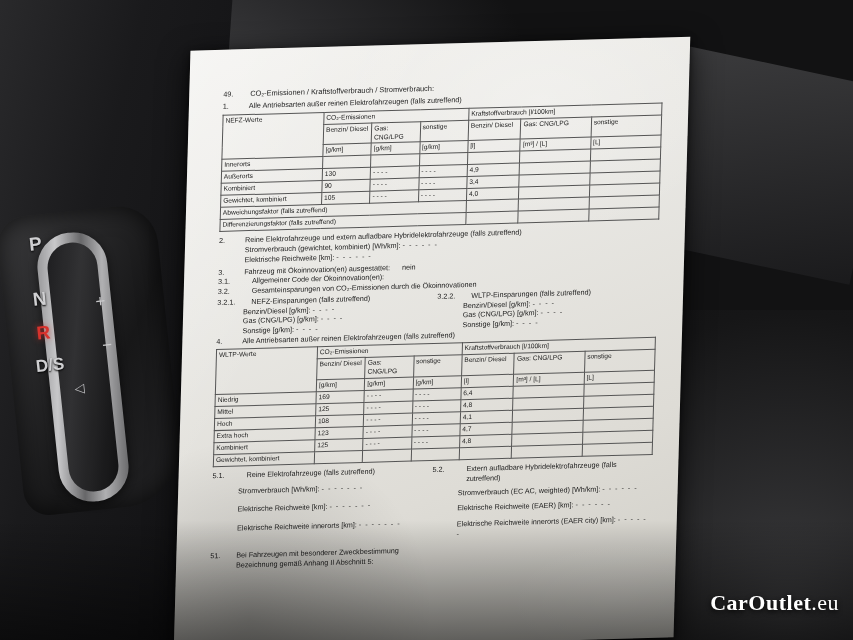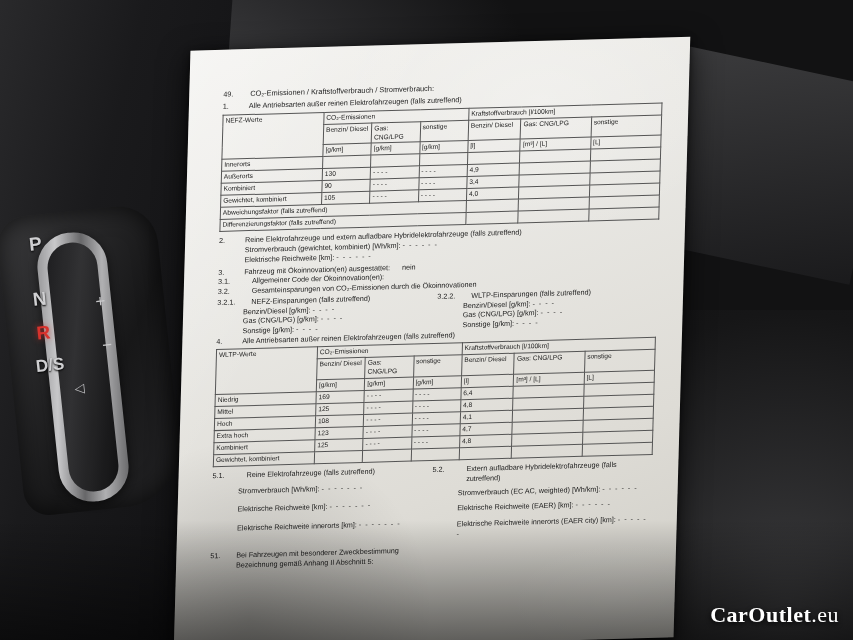--- a/index.html
+++ b/index.html
@@ -59,21 +59,21 @@
   .lbl{font-size:7.2px;}
   .dots{letter-spacing:1px;}
   table.grid{border-collapse:collapse;width:100%;margin:3px 0 4px 0;font-size:6.6px;table-layout:fixed;}
   table.grid th,table.grid td{border:1px solid #555;padding:1px 2px;vertical-align:top;
     height:9px;font-weight:normal;text-align:left;}
   table.grid td.v{text-align:left;}
   .secline{margin-top:2px;}
   .two{display:flex;}
   .two>div{width:50%;}
   .ind{padding-left:26px;}
-  .wm{position:absolute;right:14px;bottom:12px;color:#ffffff;font-size:22px;
+  .wm{position:absolute;right:14px;bottom:24px;color:#ffffff;font-size:22px;
     font-family:"Liberation Serif",serif;letter-spacing:.5px;
     text-shadow:0 2px 5px rgba(0,0,0,.9);}
   .wm b{font-weight:bold;}
   .wm .eu{color:#ffffff;}
   .blurpatch{position:absolute;left:330px;top:500px;width:220px;height:120px;
     background:radial-gradient(ellipse at 50% 50%,rgba(255,255,255,.10),transparent 70%);}
 </style>
 </head>
 <body>
 

